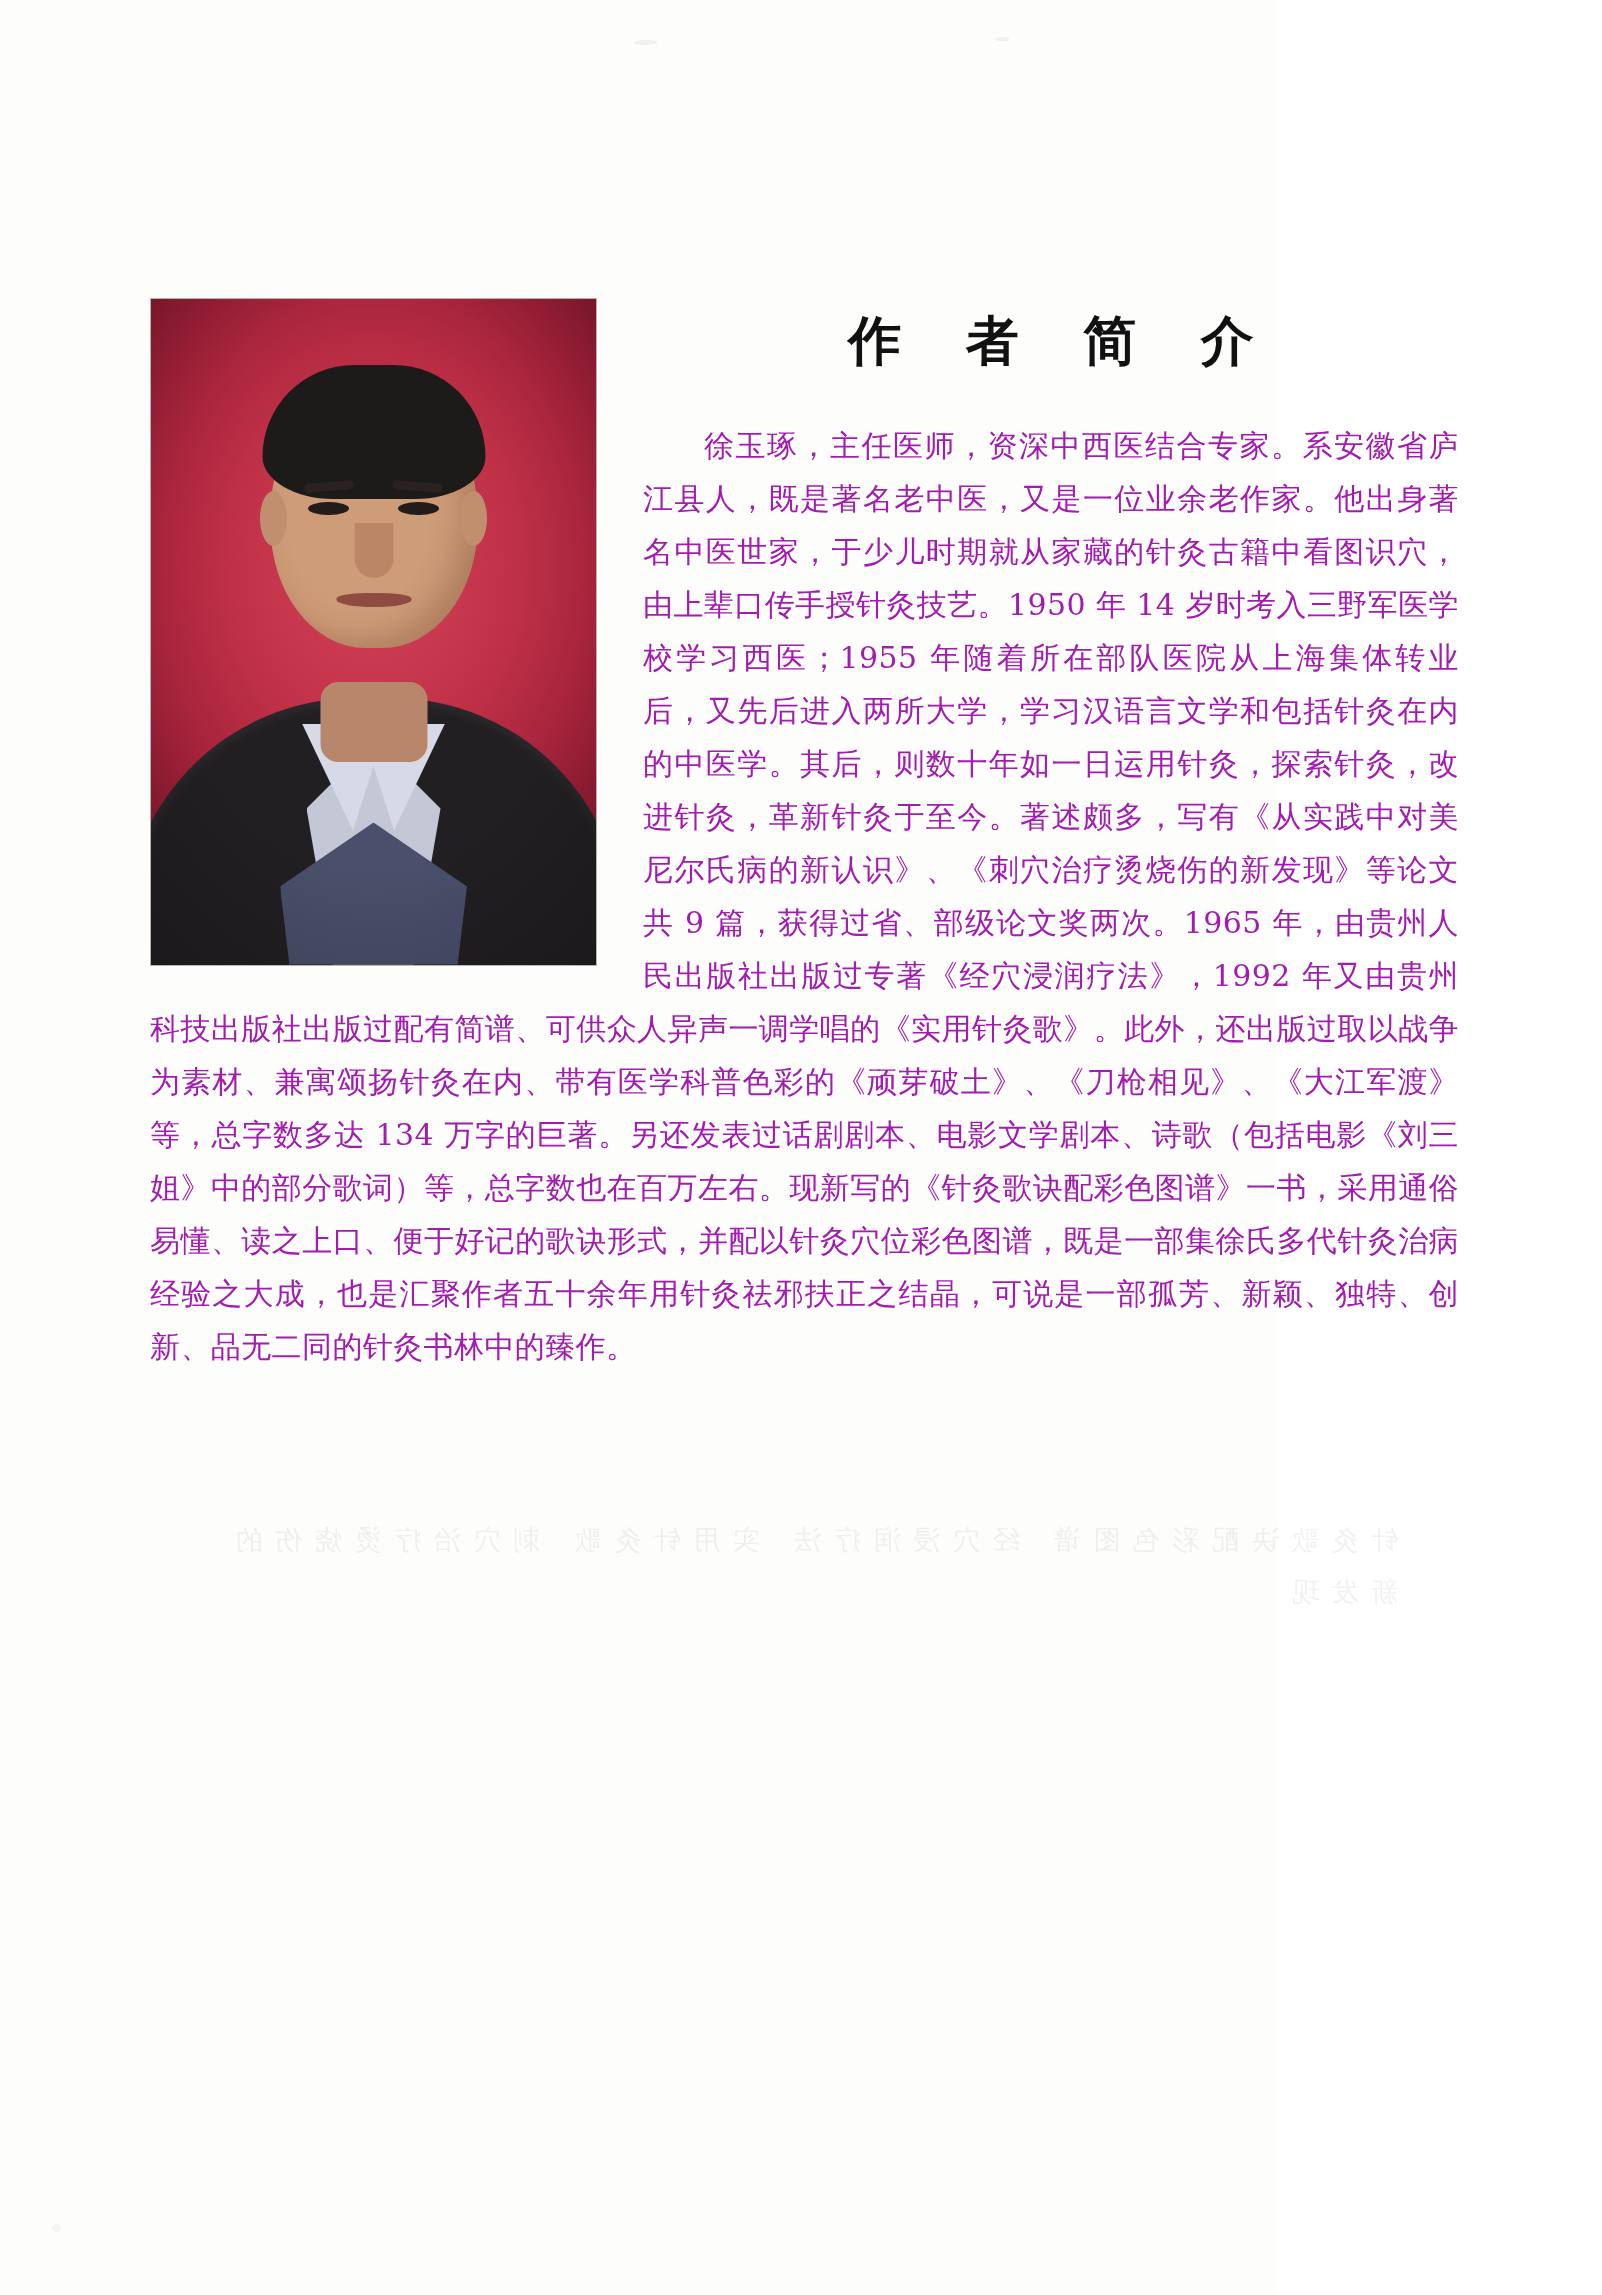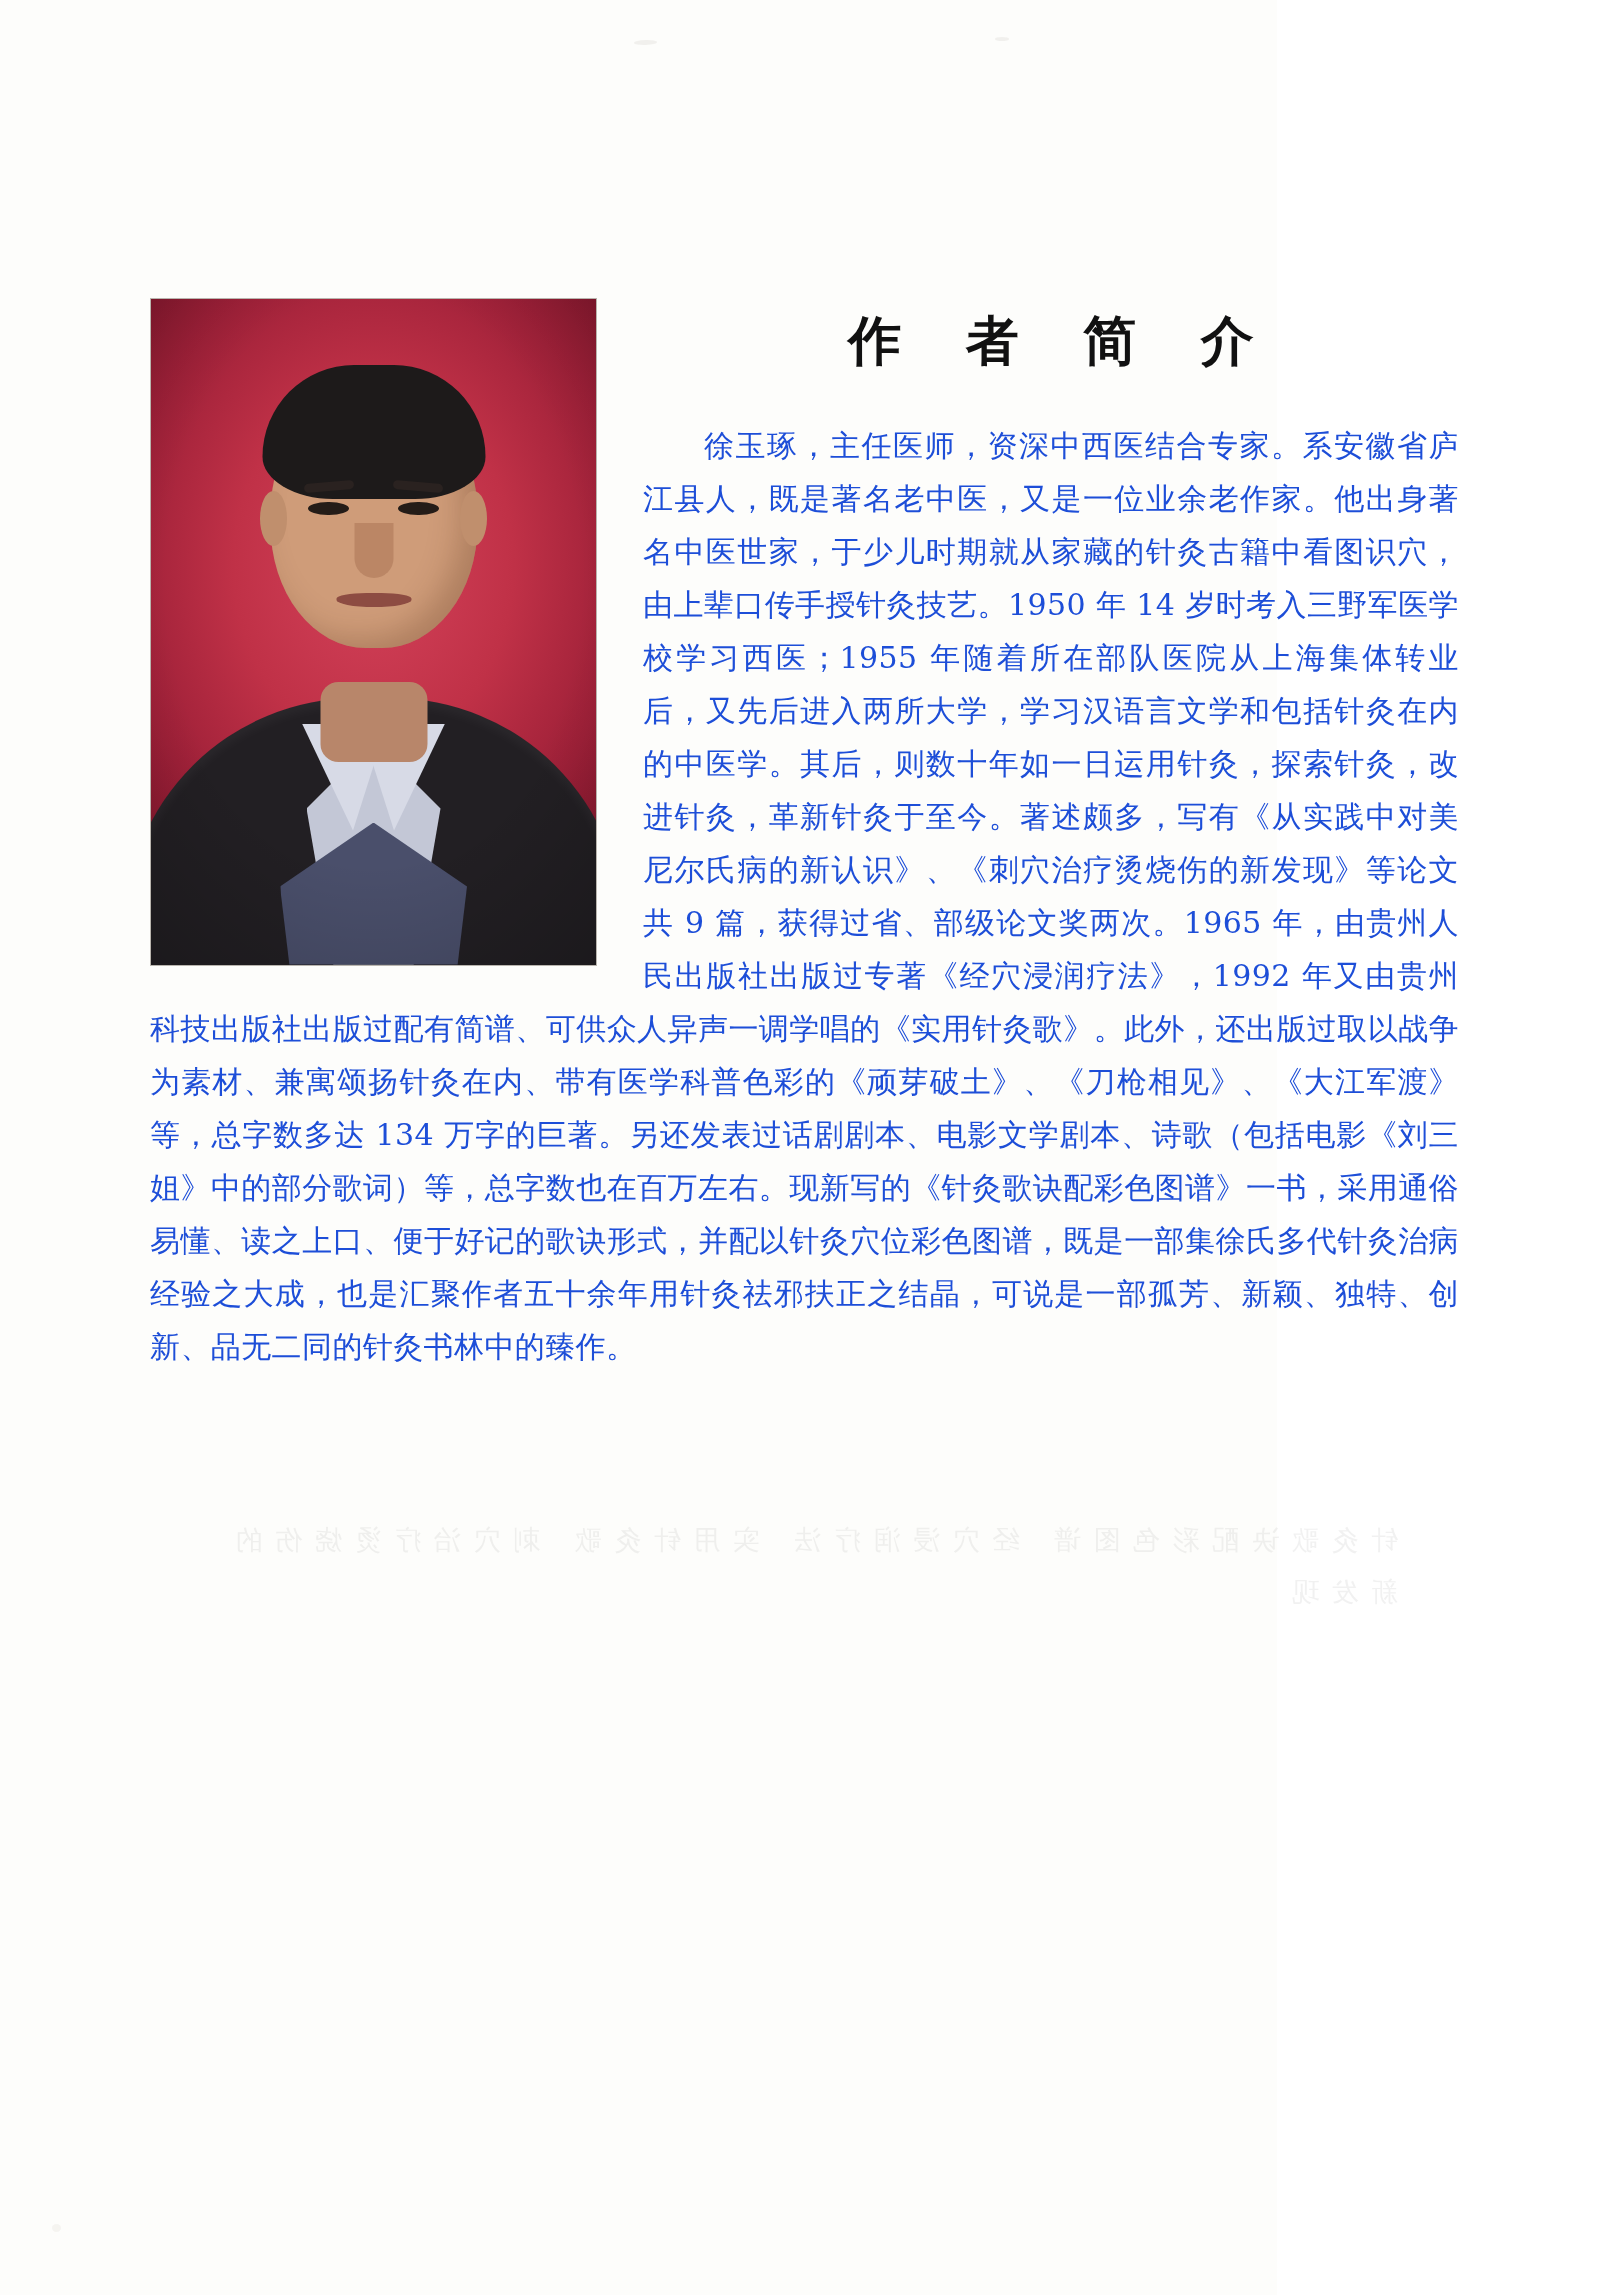--- a/index.html
+++ b/index.html
@@ -188,21 +188,21 @@
     padding-left: 107px;
     text-indent: 23px;
   }
 
   
   .body-text {
     font-size: 30px;
     line-height: 53px;
     text-align: justify;
     text-justify: inter-ideograph;
-    color: #1d4ed8;
+    color: #a21caf;
     letter-spacing: 0.4px;
   }
   .body-text p {
     margin: 0;
   }
   .body-text .indent {
     text-indent: 61px;
   }
 
   

